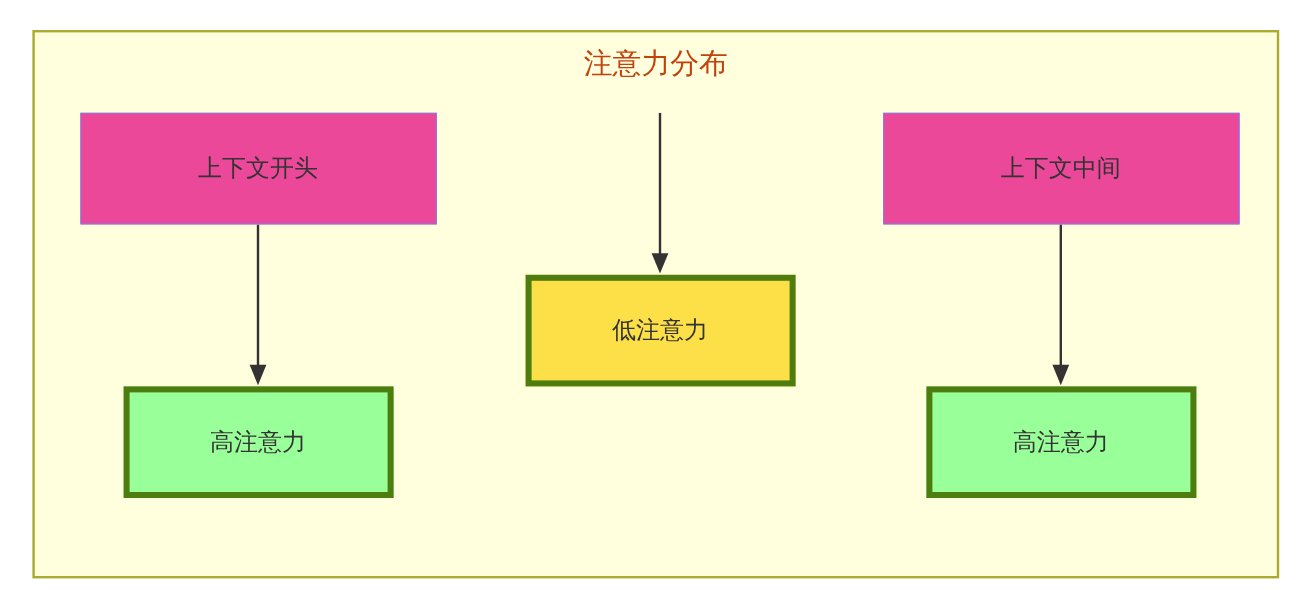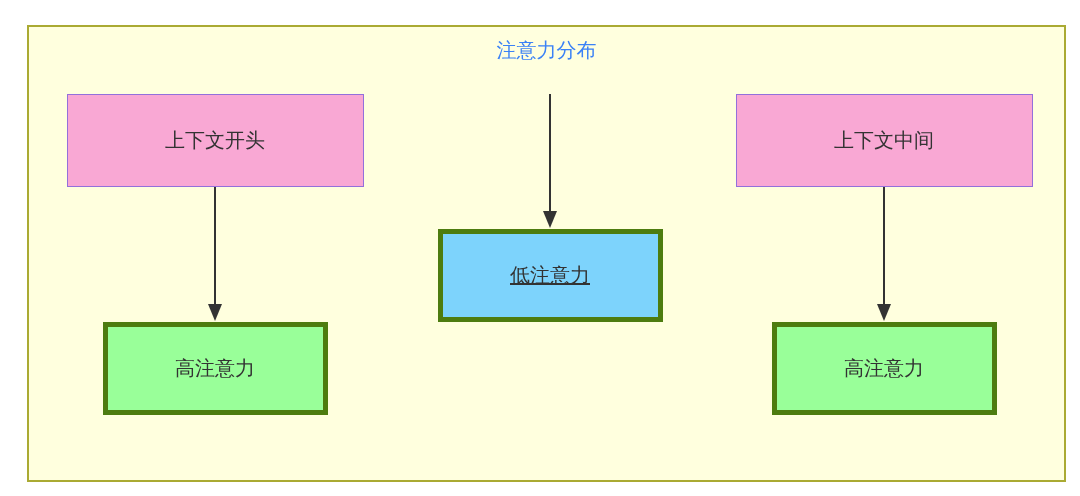--- a/index.html
+++ b/index.html
@@ -15,22 +15,22 @@
     left: 27px; top: 25px;
     width: 1039px; height: 457px;
     background: #ffffde;
     border: 2px solid #aaaa33;
   }
   .diagram-title {
     position: absolute;
     top: 10px; left: 0;
     width: 100%;
     text-align: center;
-    font-size: 20px;
-    color: #3b82f6;
+    font-size: 24px;
+    color: #c2410c;
   }
   .lane {
     position: absolute;
     top: 67px;
     width: 340px;
     display: flex;
     flex-direction: column;
     align-items: center;
   }
   .lane-1 { left: 16px; }   
@@ -39,21 +39,21 @@
   .node {
     display: flex;
     align-items: center;
     justify-content: center;
     font-size: 20px;
     color: #333333;
     text-align: center;
   }
   .source-node {
     width: 297px; height: 93px;
-    background: #f9a8d4;
+    background: #ec4899;
     border: 1px solid #9370db;
   }
   .target-node {
     width: 225px; height: 93px;
     border: 5px solid #4d7c0f;
   }
   .target-high { background: #99ff99; }
   .target-low  { background: #ff9999; }
   .arrow-svg { display: block; }
 </style>
@@ -74,21 +74,21 @@
     <div class="node target-node target-high" style="background-color: rgb(153, 255, 153);">
       <span>高注意力</span>
     </div>
   </div>
 
   <div class="lane lane-2">
     <svg class="arrow-svg" width="18" height="135" viewBox="0 0 18 135">
       <line x1="9" y1="0" x2="9" y2="119" stroke="#333333" stroke-width="2"></line>
       <polygon points="2,117 16,117 9,134" fill="#333333"></polygon>
     </svg>
-    <div class="node target-node target-low" style="background-color: #7dd3fc; text-decoration: underline;">
+    <div class="node target-node target-low" style="background-color: #fde047;">
       <span>低注意力</span>
     </div>
   </div>
 
   <div class="lane lane-3">
     <div class="node source-node">
       <span>上下文中间</span>
     </div>
     <svg class="arrow-svg" width="18" height="135" viewBox="0 0 18 135">
       <line x1="9" y1="0" x2="9" y2="119" stroke="#333333" stroke-width="2"></line>

